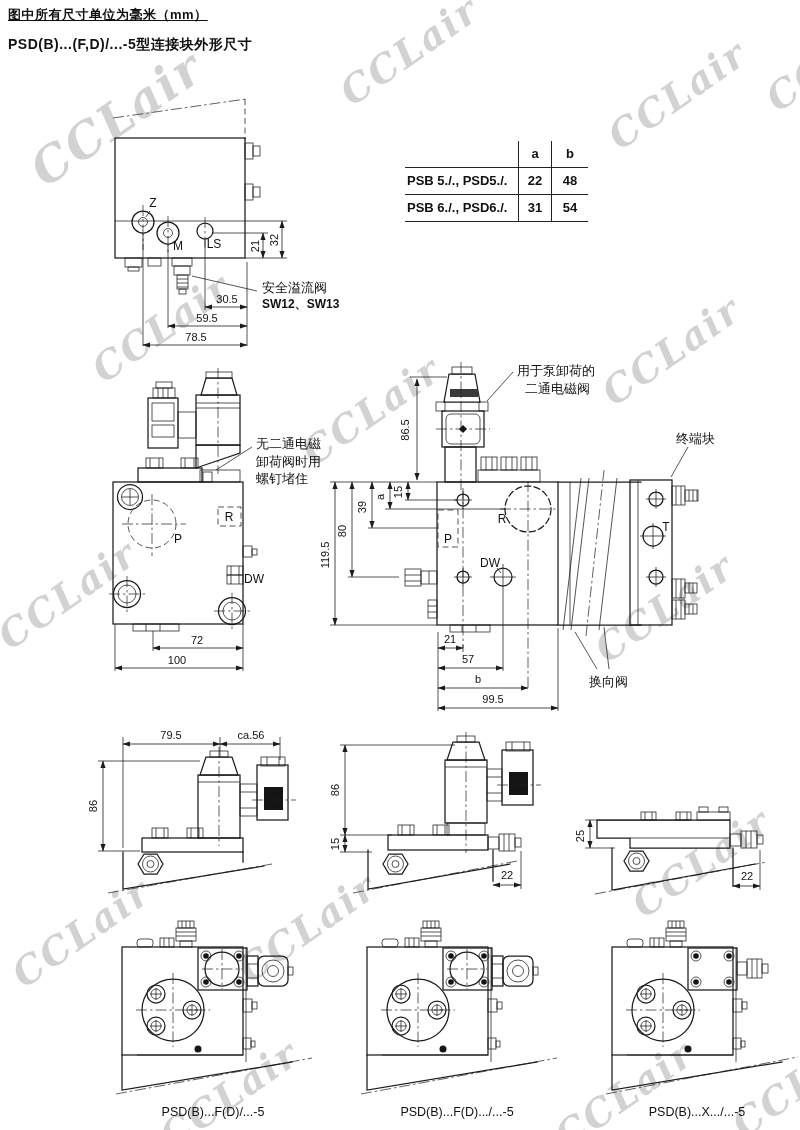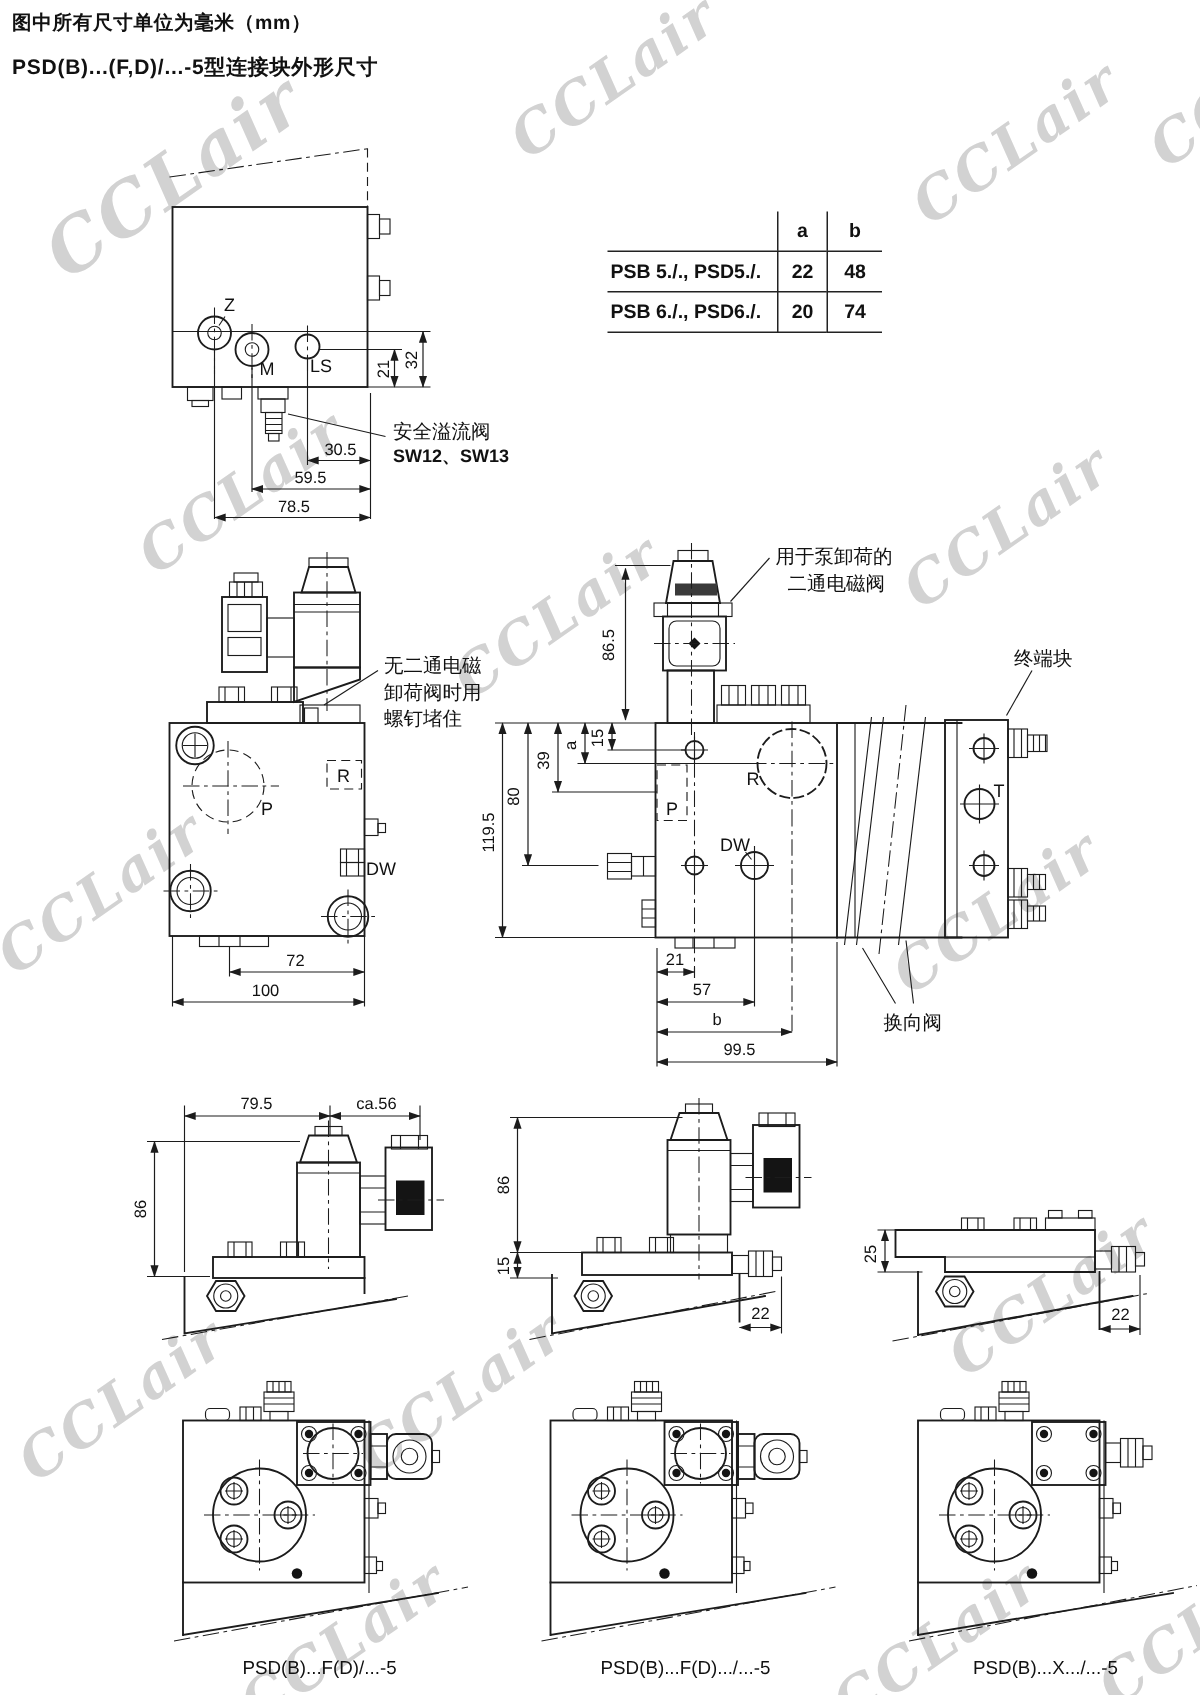--- a/index.html
+++ b/index.html
@@ -1,18 +1,18 @@
 <!DOCTYPE html>
 <html><head>
 <meta charset="utf-8">
 <style>
   html,body{margin:0;padding:0;background:#ffffff;}
   .page{position:relative;width:800px;height:1130px;background:#fff;overflow:hidden;
         font-family:"Liberation Sans",sans-serif;color:#111;}
-  .h1{position:absolute;left:8px;top:6px;font:bold 13px "Liberation Sans",sans-serif;letter-spacing:.5px;}
+  .h1{position:absolute;left:8px;top:6px;font:bold 13px "Liberation Sans",sans-serif;letter-spacing:.5px;text-decoration:underline;}
   .h2{position:absolute;left:8px;top:36px;font:bold 14px "Liberation Sans",sans-serif;letter-spacing:.5px;}
   .wm{position:absolute;font:italic bold 38px "DejaVu Serif",serif;color:#c7c7c7;opacity:.8;
       transform:rotate(-35deg);letter-spacing:2px;white-space:nowrap;pointer-events:none;z-index:0;}
   .wm.big{font-size:48px;}
   .svgwrap{position:absolute;left:0;top:0;z-index:1;}
   
   .tbl{position:absolute;left:405px;top:141px;display:grid;grid-template-columns:113px 33px 37px;
        font:bold 13px "Liberation Sans",sans-serif;color:#111;z-index:2;}
   .tc{padding:4px 2px;height:18px;line-height:18px;}
   .ctr{text-align:center;}
@@ -61,22 +61,22 @@
   <div class="tbl">
     <div class="tc"></div>
     <div class="tc vl ctr">a</div>
     <div class="tc vl ctr">b</div>
 
     <div class="tc bt">PSB 5./., PSD5./.</div>
     <div class="tc bt vl ctr">22</div>
     <div class="tc bt vl ctr">48</div>
 
     <div class="tc bt bb">PSB 6./., PSD6./.</div>
-    <div class="tc bt bb vl ctr">20</div>
-    <div class="tc bt bb vl ctr">74</div>
+    <div class="tc bt bb vl ctr">31</div>
+    <div class="tc bt bb vl ctr">54</div>
   </div>
 
   <div class="svgwrap">
   <svg width="800" height="1130" viewBox="0 0 800 1130" xmlns="http://www.w3.org/2000/svg">
     <defs>
       <marker id="arw" viewBox="0 0 10 10" refX="9.3" refY="5" markerWidth="10" markerHeight="10" orient="auto-start-reverse">
         <path d="M0,1.6 L10,5 L0,8.4 Z" fill="#1c1c1c"></path>
       </marker>
     </defs>
 

